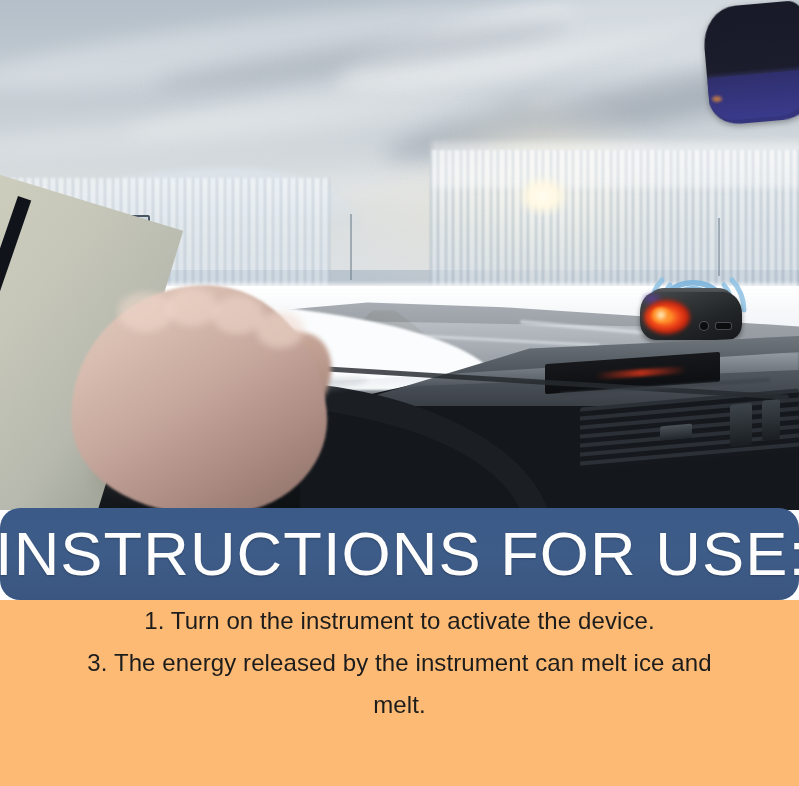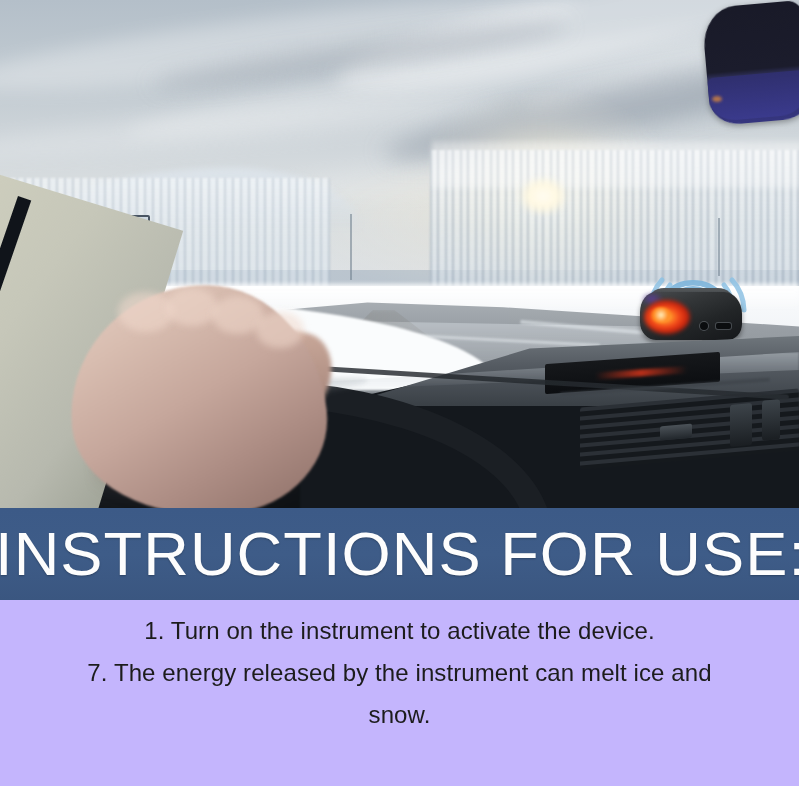--- a/index.html
+++ b/index.html
@@ -404,38 +404,39 @@
 
   
   .waves{position:absolute;left:0;top:0;width:130px;height:92px;}
 
   
   #banner{
     position:absolute;left:0;top:508px;width:799px;height:92px;
     background:linear-gradient(180deg,#3c5a87 0%,#3e5c88 50%,#3a5680 100%);
     display:flex;align-items:center;justify-content:center;
     overflow:hidden;
+    border-radius:20px;
   }
   #banner-title{
     color:#fdfdfd;
     font-size:62px;
     line-height:1;
     letter-spacing:1px;
     font-weight:400;
     white-space:nowrap;
     transform:scaleX(1.02);
     text-shadow:0 1px 2px rgba(0,0,0,.25);
     padding-left:4px;
   }
 
   
   #instructions{
     position:absolute;left:0;top:600px;width:799px;height:186px;
-    background:#c4b5fd;
-    padding-top:10px;
+    background:#fdba74;
+    padding-top:0;
     box-sizing:border-box;
   }
   .instr-line{
     text-align:center;
     color:#1c1c1c;
     font-size:24px;
     line-height:42px;
     letter-spacing:.1px;
     white-space:nowrap;
     font-weight:400;
@@ -543,17 +544,17 @@
     <div class="mirror-band"></div>
     <div class="mirror-glint"></div>
   </div>
 
   <div id="banner">
     <div id="banner-title">INSTRUCTIONS FOR USE:</div>
   </div>
 
   <div id="instructions">
     <div class="instr-line">1. Turn on the instrument to activate the device.</div>
-    <div class="instr-line">7. The energy released by the instrument can melt ice and</div>
-    <div class="instr-line">snow.</div>
+    <div class="instr-line">3. The energy released by the instrument can melt ice and</div>
+    <div class="instr-line">melt.</div>
   </div>
 
 </div>
 
 </body></html>

